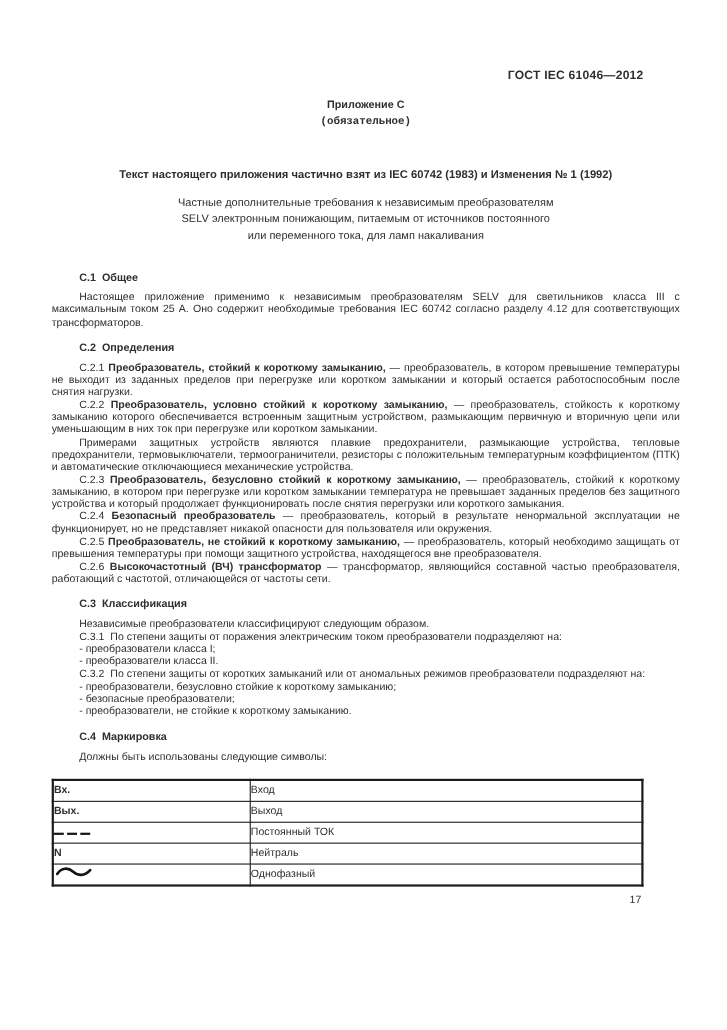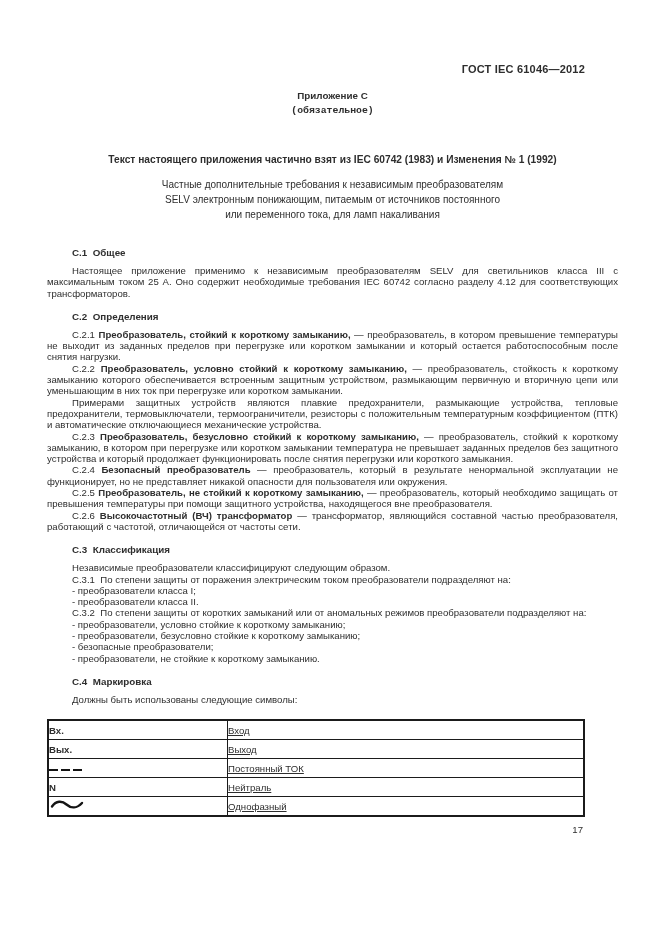--- a/index.html
+++ b/index.html
@@ -50,21 +50,21 @@
   }
   table.symbols, table.symbols td { border: 1px solid #1b1b1b; }
   table.symbols { border-width: 2px; }
   table.symbols td {
     height: 18px;
     font-size: 9.6px;
     vertical-align: middle;
     padding: 0;
   }
   td.sym { width: 178px; padding-left: 30px; font-weight: bold; }
-  td.meaning { padding-left: 22px; text-decoration: underline; }
+  td.meaning { padding-left: 22px; }
 
   .dc-sym { display: inline-block; width: 33px; vertical-align: middle; }
   .dc-sym .solid { height: 2.5px; background: #141414; }
   .dc-sym .dashes { margin-top: 2.5px; display: flex; gap: 3.5px; }
   .dc-sym .dashes i { display: block; width: 8.5px; height: 2px; background: #141414; }
 
   .sine { display: inline-block; vertical-align: middle; }
 
   .page-number {
     text-align: right;
@@ -103,21 +103,20 @@
   <p class="p"><span>С.2.4&nbsp;</span><b>Безопасный преобразователь</b><span> — преобразователь, который в результате ненормальной эксплуата­ции не функционирует, но не представляет никакой опасности для пользователя или окружения.</span></p>
   <p class="p"><span>С.2.5&nbsp;</span><b>Преобразователь, не стойкий к короткому замыканию,</b><span> — преобразователь, который необходимо защищать от превышения температуры при помощи защитного устройства, находящегося вне преобразователя.</span></p>
   <p class="p"><span>С.2.6&nbsp;</span><b>Высокочастотный (ВЧ) трансформатор</b><span> — трансформатор, являющийся составной частью преоб­разователя, работающий с частотой, отличающейся от частоты сети.</span></p>
 
   <div class="h">С.3&nbsp; Классификация</div>
   <p class="p">Независимые преобразователи классифицируют следующим образом.</p>
   <p class="p"><span>С.3.1&nbsp; </span><span>По степени защиты от поражения электрическим током преобразователи подразделяют на:</span></p>
   <p class="p">- преобразователи класса I;</p>
   <p class="p">- преобразователи класса II.</p>
   <p class="p"><span>С.3.2&nbsp; </span><span>По степени защиты от коротких замыканий или от аномальных режимов преобразователи подразделя­ют на:</span></p>
-  <p class="p">- преобразователи, условно стойкие к короткому замыканию;</p>
   <p class="p">- преобразователи, безусловно стойкие к короткому замыканию;</p>
   <p class="p">- безопасные преобразователи;</p>
   <p class="p">- преобразователи, не стойкие к короткому замыканию.</p>
 
   <div class="h">С.4&nbsp; Маркировка</div>
   <p class="p">Должны быть использованы следующие символы:</p>
 
   <table class="symbols">
     <tbody>
       <tr>

